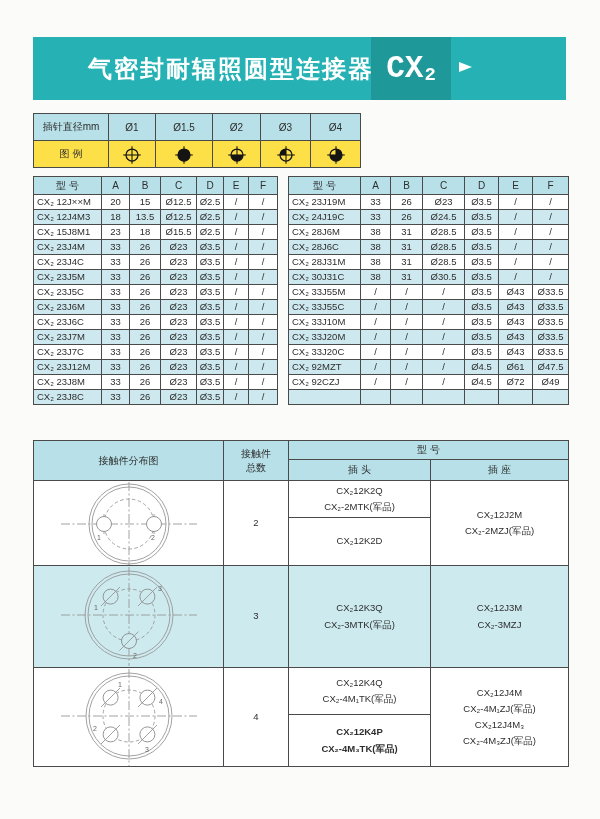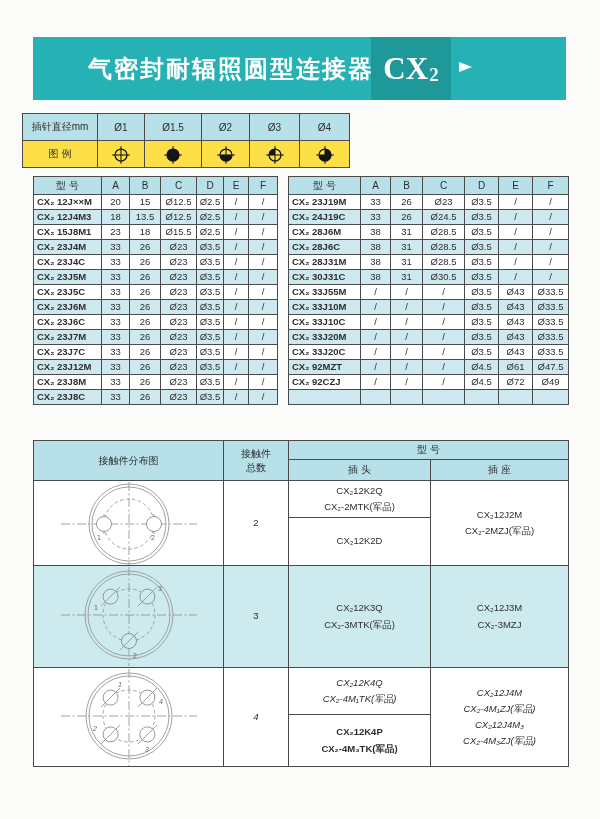--- a/index.html
+++ b/index.html
@@ -5,57 +5,57 @@
   html,body{margin:0;padding:0;background:#f2f2ef;}
   .page{position:relative;width:600px;height:819px;background:#fbfbf9;
         font-family:"Liberation Sans","DejaVu Sans",sans-serif;color:#2e2e2e;overflow:hidden;}
 
   
   .banner{position:absolute;left:33px;top:37px;width:533px;height:63px;background:#26b2b4;}
   .banner-title{position:absolute;left:55px;top:50%;transform:translateY(-50%);
         color:#fff;font-weight:bold;font-size:24px;letter-spacing:2px;white-space:nowrap;}
   .banner-box{position:absolute;left:338px;top:0;width:80px;height:63px;background:#1f989a;
         display:flex;align-items:center;justify-content:center;
-        font-family:Liberation Serif, serif;font-weight:bold;color:#fff;font-size:31px;}
+        font-family:Liberation Mono, monospace;font-weight:bold;color:#fff;font-size:31px;}
   .banner-box .sub2{font-size:19px;position:relative;top:6px;margin-left:1px;}
   .banner-arrow{position:absolute;left:426px;top:25px;width:0;height:0;
         border-left:13px solid #fff;border-top:5px solid transparent;border-bottom:5px solid transparent;}
 
   
   table{border-collapse:collapse;table-layout:fixed;}
   td,th{border:1px solid #4a4a4a;text-align:center;vertical-align:middle;padding:0;font-weight:normal;}
 
   
-  .pin-table{position:absolute;left:22px;top:113px;width:327px;font-size:10px;}
+  .pin-table{position:absolute;left:33px;top:113px;width:327px;font-size:10px;}
   .pin-table .hd td{background:#b7e0e8;height:26px;}
   .pin-table .lg td{height:26px;background:#fde047;}
   .pin-table svg{display:block;margin:2px auto 0 auto;}
 
   
   .spec-table{font-size:9.5px;line-height:1;}
   .spec-left{position:absolute;left:33px;top:176px;width:244px;}
   .spec-right{position:absolute;left:288px;top:176px;width:280px;}
   .spec-table th{background:#b7e0e8;height:17px;font-size:10px;}
   .spec-table td{height:14px;background:#fff;}
   .spec-table tbody tr:nth-child(even) td{background:#cde8ee;}
-  .spec-table td:first-child{text-align:left;padding-left:3px;font-weight:bold;}
+  .spec-table td:first-child{text-align:left;padding-left:3px;}
 
   
   .ct{position:absolute;left:33px;top:440px;width:535px;font-size:10px;}
   .ct th{background:#b7e0e8;}
   .ct .r1 th{height:18px;}
   .ct .r2 th{height:20px;}
   .ct td{background:#fff;font-size:9.5px;line-height:1.7;margin-top:37px;}
   .ct .teal td{background:#cdeaef;}
   .ct .diag-cell{padding:0;}
   .ct svg{display:block;margin:0 auto;}
   .g2a td{height:36px;}
   .g2b td{height:47px;text-align:center;}
   .g3  td{height:101px;}
-  .g4a td{height:46px;font-style:italic;}
+  .g4a td{height:46px;}
   .g4b td{height:51px;font-weight:bold;}
 
   
   .dl{stroke:#979797;stroke-width:0.9;fill:none;}
   .dd{stroke-dasharray:9 2.5 2 2.5;}
   .dp{stroke-dasharray:3.5 2.5;}
   .pinc{stroke:#8a8a8a;stroke-width:0.9;}
   .plbl{font-size:7px;fill:#666;font-family:"Liberation Sans","DejaVu Sans",sans-serif;}
 
   
@@ -370,30 +370,30 @@
         <tr>
           <td>CX₂ 33J55M</td>
           <td>/</td>
           <td>/</td>
           <td>/</td>
           <td>Ø3.5</td>
           <td>Ø43</td>
           <td>Ø33.5</td>
         </tr>
         <tr>
-          <td>CX₂ 33J10M</td>
+          <td>CX₂ 33J55C</td>
           <td>/</td>
           <td>/</td>
           <td>/</td>
           <td>Ø3.5</td>
           <td>Ø43</td>
           <td>Ø33.5</td>
         </tr>
         <tr>
-          <td>CX₂ 33J10C</td>
+          <td>CX₂ 33J10M</td>
           <td>/</td>
           <td>/</td>
           <td>/</td>
           <td>Ø3.5</td>
           <td>Ø43</td>
           <td>Ø33.5</td>
         </tr>
         <tr>
           <td>CX₂ 33J20M</td>
           <td>/</td>

